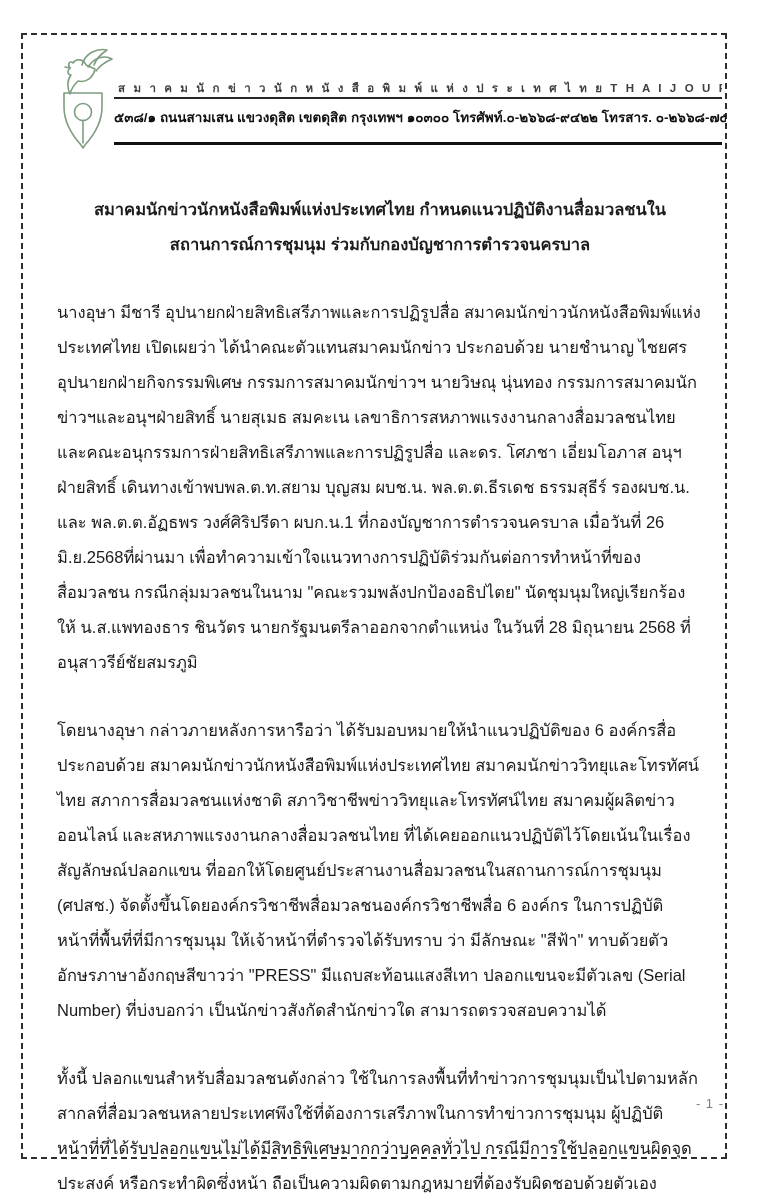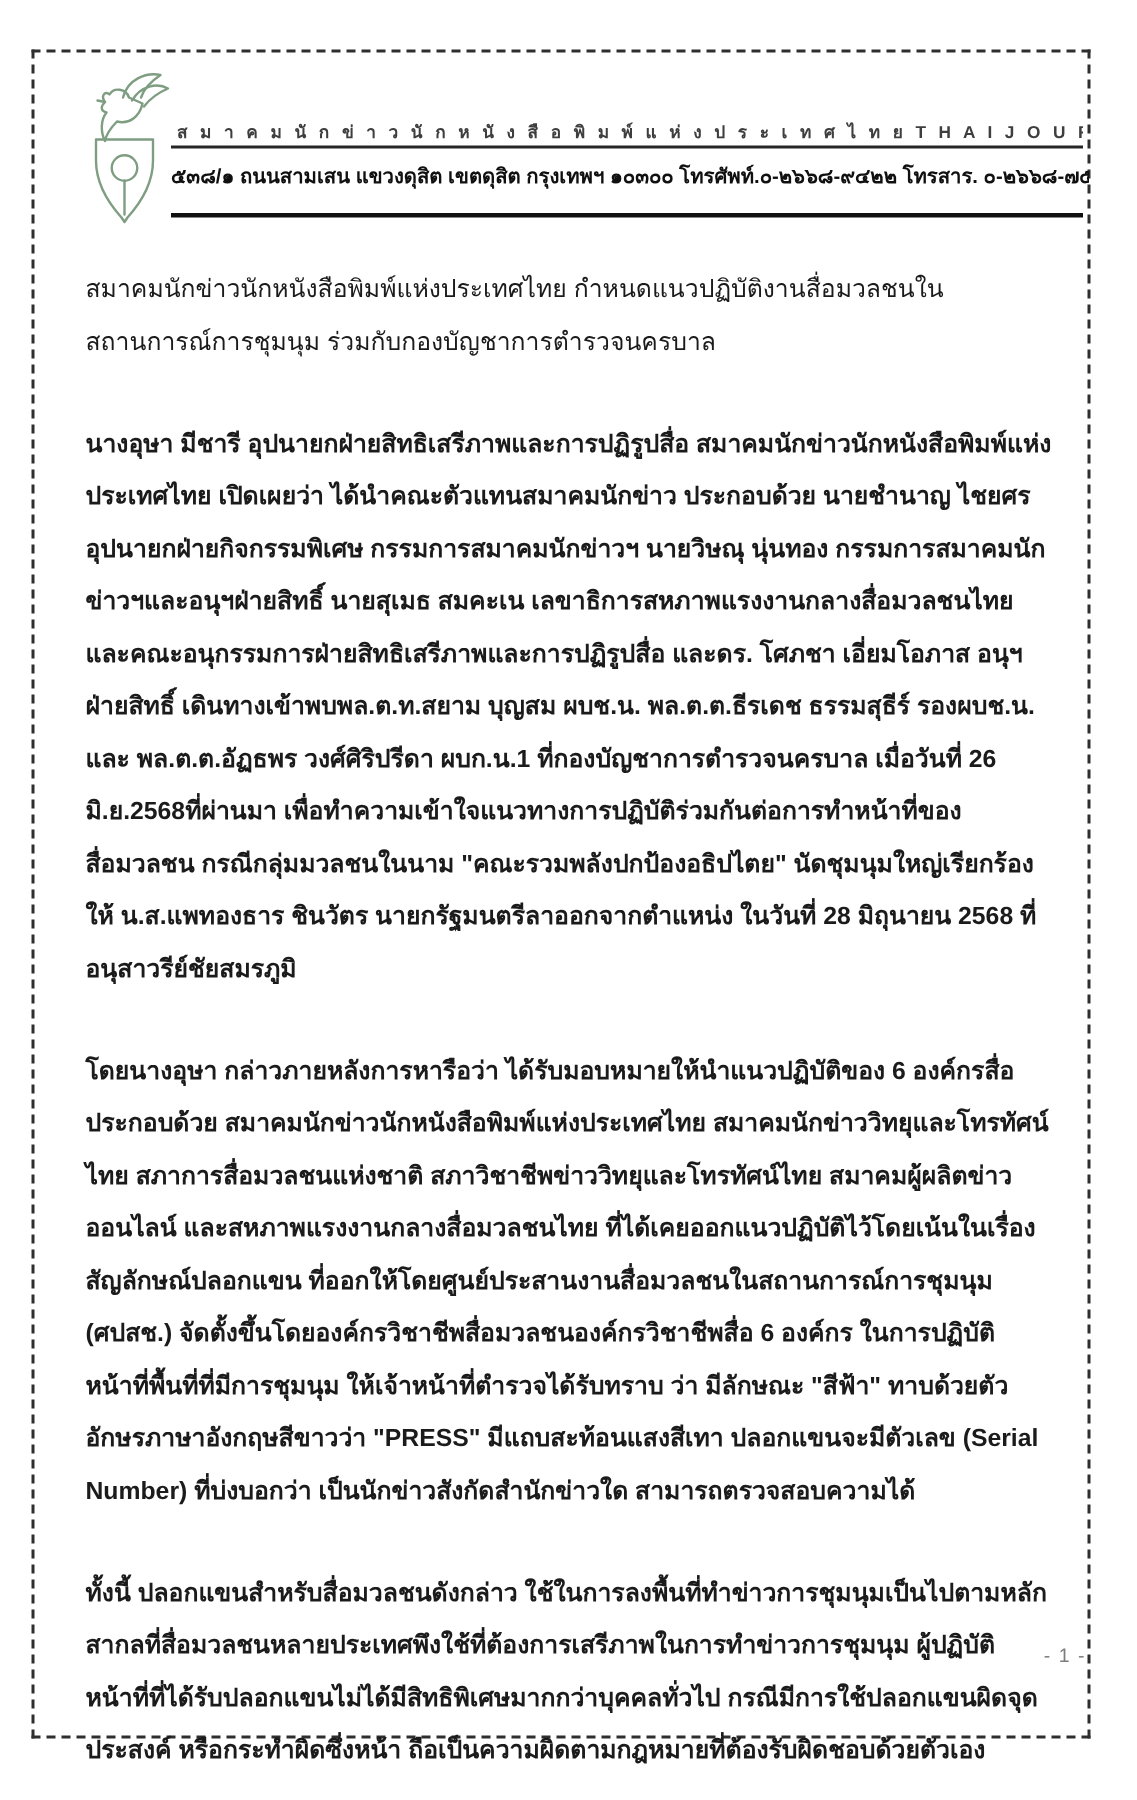--- a/index.html
+++ b/index.html
@@ -74,26 +74,27 @@
   .doc-body {
     position: absolute;
     left: 57px;
     top: 176px;
     width: 646px;
     color: #1b1b1b;
     font-size: 16.5px;
     line-height: 35px;
   }
   .doc-title {
-    font-weight: 400;
-    margin: 0;
+    font-weight: 700;
+    margin: 16px;
+    text-align: center;
   }
   .doc-para {
     margin: 33px 0 0 0;
-    font-weight: 700;
+    font-weight: 400;
   }
   .page-number {
     position: absolute;
     right: 34px;
     top: 1096px;
     font-size: 13px;
     color: #7d7d7d;
     letter-spacing: 1px;
   }
 </style>

